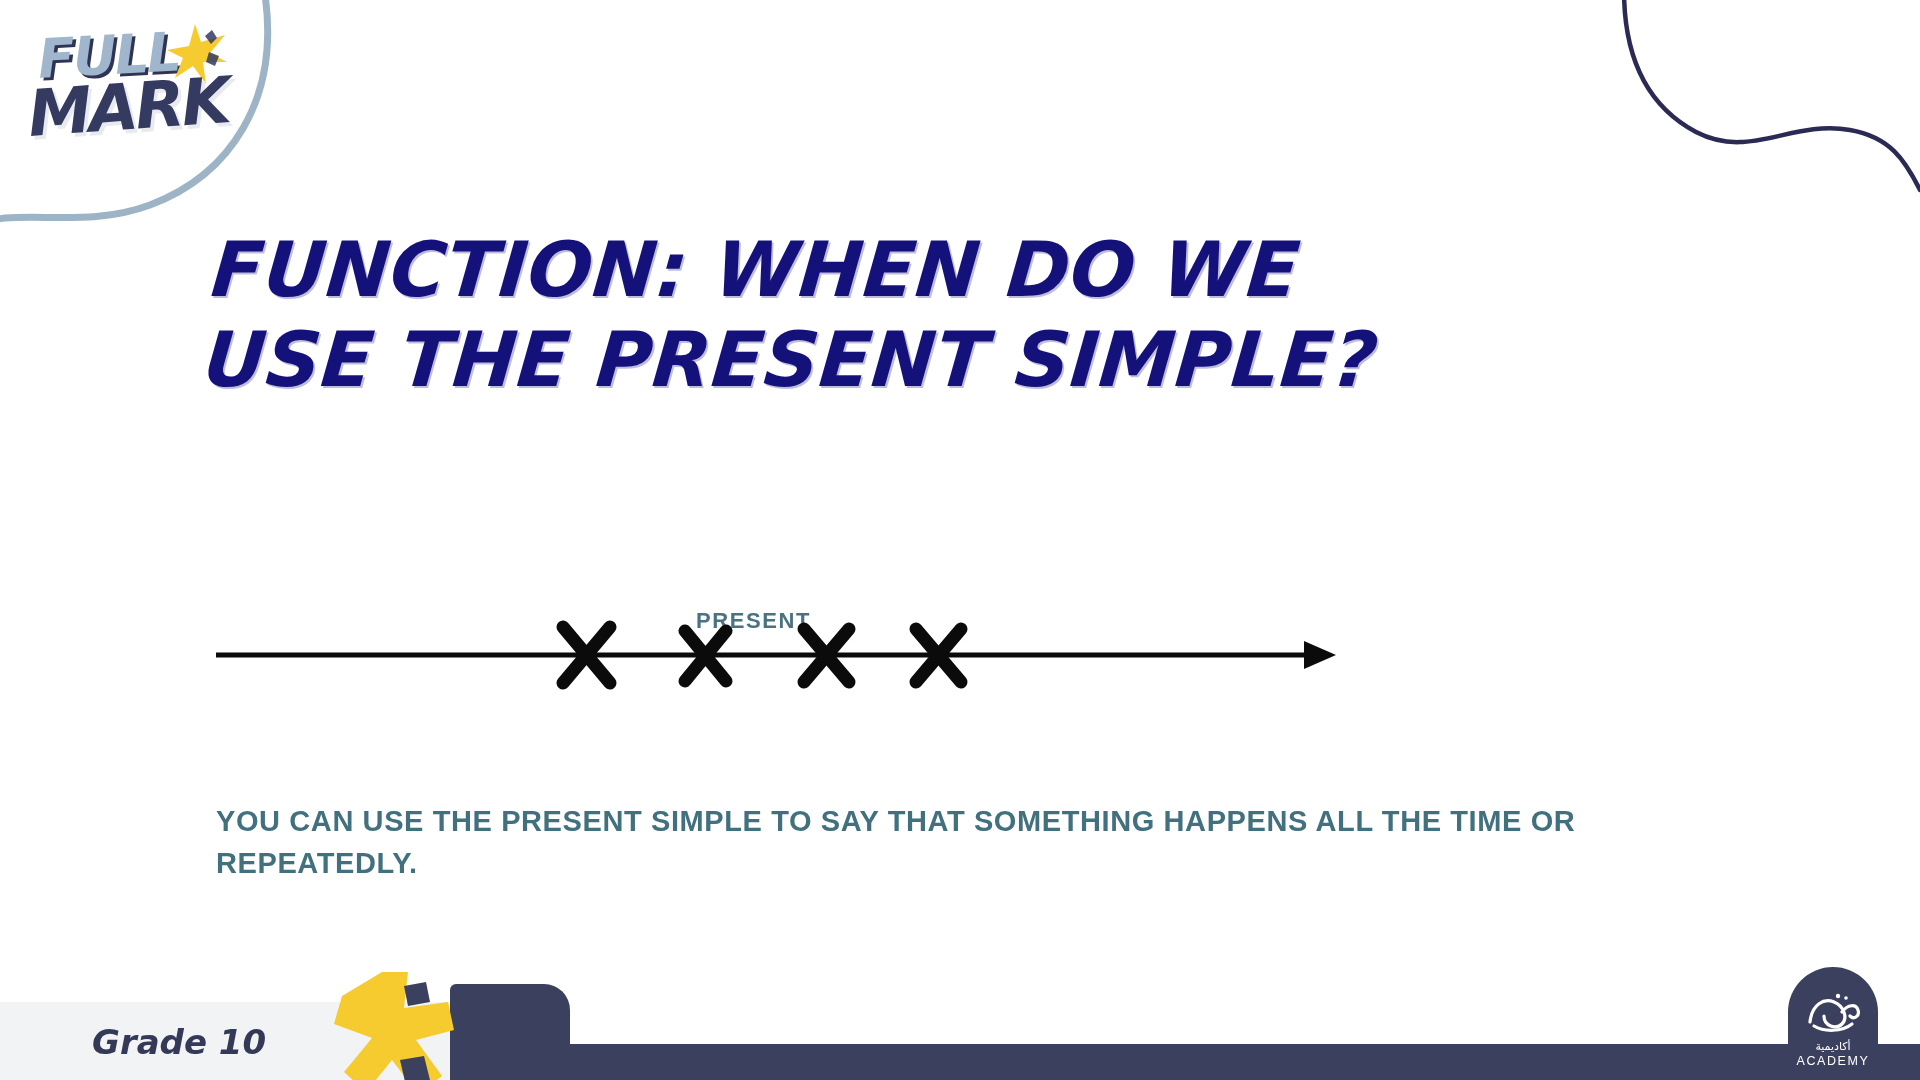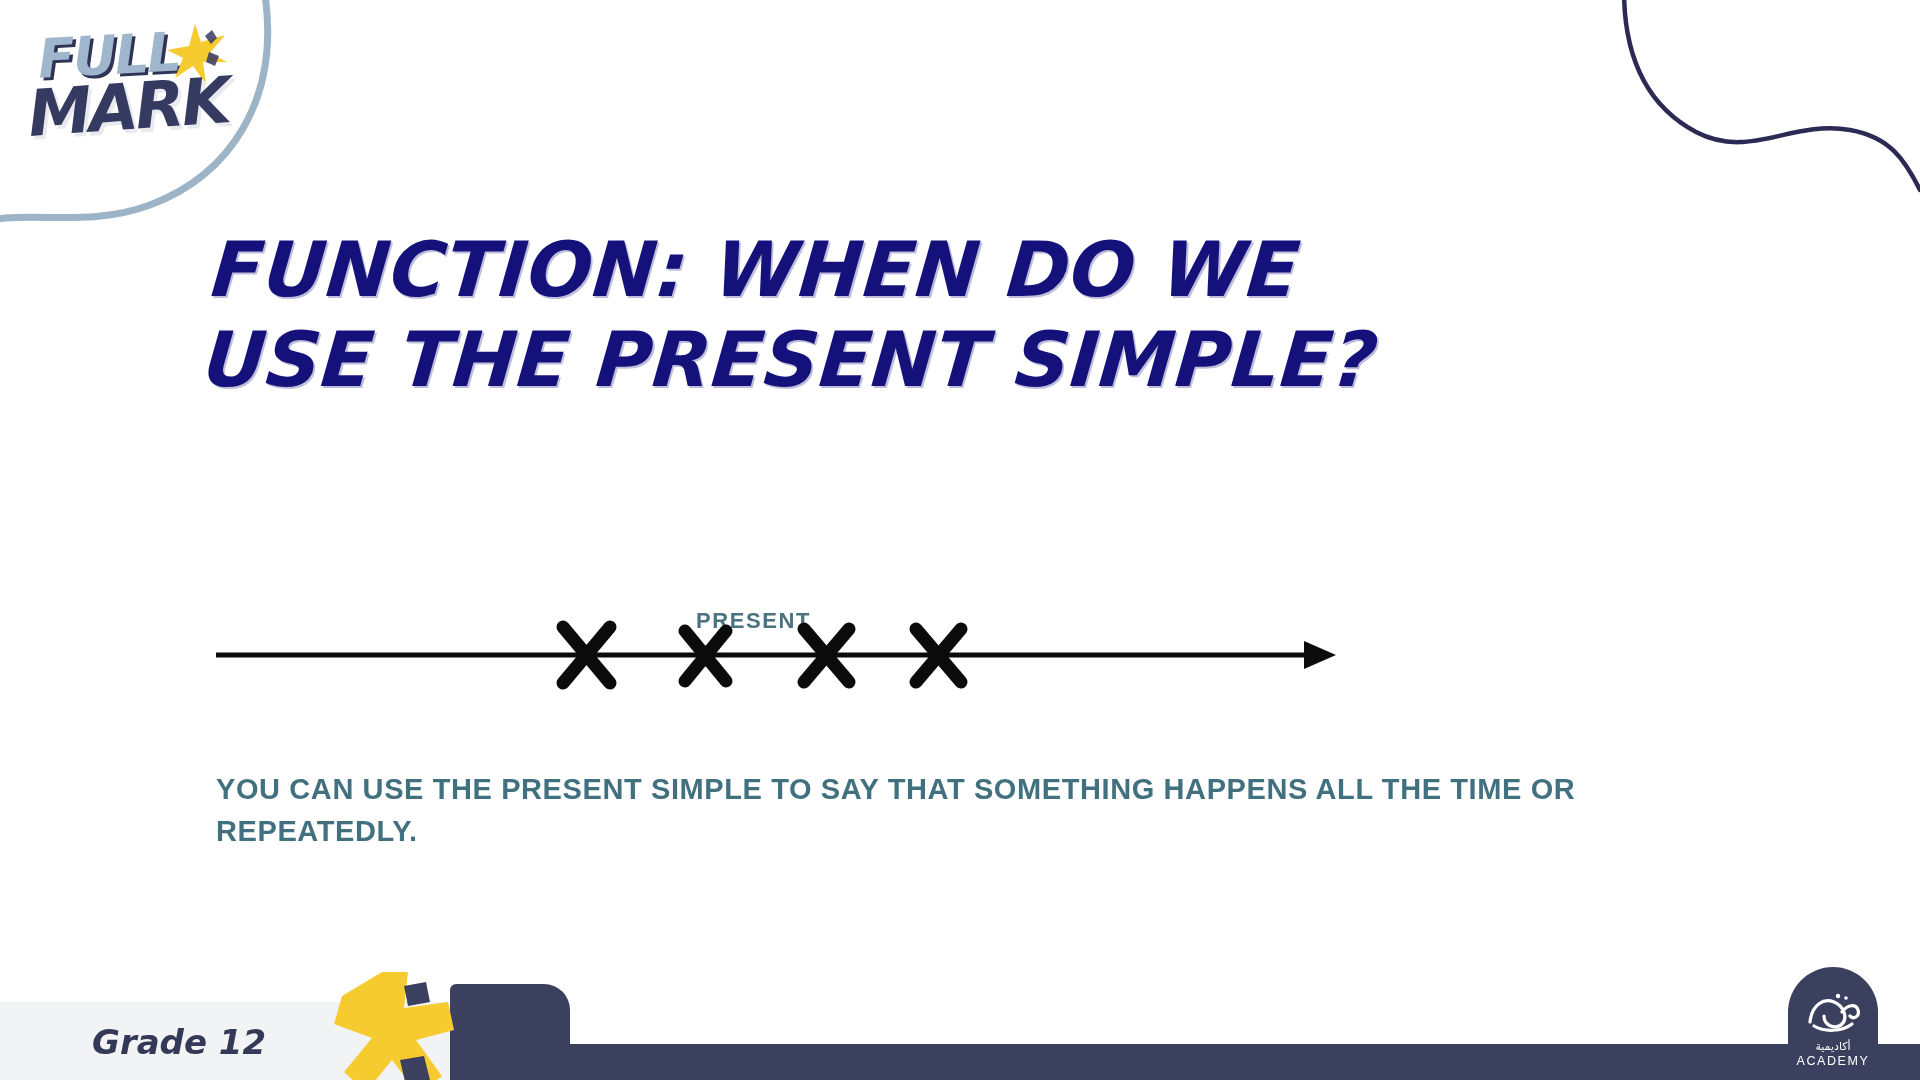--- a/index.html
+++ b/index.html
@@ -146,21 +146,21 @@
     left: 0;
     top: 32px;
     width: 1120px;
     height: 98px;
   }
 
   
   .explanation {
     position: absolute;
     left: 216px;
-    top: 768px;
+    top: 800px;
     width: 1430px;
     font-family: "Liberation Sans", sans-serif;
     font-weight: bold;
     font-size: 29px;
     line-height: 1.45;
     letter-spacing: 0.6px;
     color: #41707f;
     text-transform: uppercase;
   }
 
@@ -280,21 +280,21 @@
   <div class="footer-grey-bar"></div>
   <div class="footer-navy-bar"></div>
   <div class="footer-navy-riser"></div>
 
   <svg class="footer-star" viewBox="0 0 130 130">
     <path d="M52 4 L78 4 L74 40 L118 34 L124 62 L86 72 L112 108 L88 126 L62 92 L36 124 L14 104 L42 70 L4 56 L12 28 Z" fill="#f6cb2f"></path>
     <path d="M74 18 L96 14 L100 34 L78 38 Z" fill="#3c405f"></path>
     <path d="M70 92 L94 88 L100 112 L76 118 Z" fill="#3c405f"></path>
   </svg>
 
-  <div class="grade-label">Grade 12</div>
+  <div class="grade-label">Grade 10</div>
 
   <svg class="academy-logo" viewBox="0 0 106 112">
     <path d="M8 112 L8 52 A45 45 0 0 1 98 52 L98 112 Z" fill="#3c405f"></path>
     <g fill="none" stroke="#ffffff" stroke-width="3.2" stroke-linecap="round">
       <path d="M30 62 C 32 44, 44 38, 54 42 C 64 46, 68 58, 62 64 C 56 70, 44 66, 44 56"></path>
       <path d="M62 52 C 68 44, 76 44, 78 50 C 80 56, 74 60, 70 56"></path>
       <path d="M34 66 C 44 72, 62 72, 72 64"></path>
       <circle cx="58" cy="36" r="2.2" fill="#ffffff" stroke="none"></circle>
       <circle cx="66" cy="38" r="1.8" fill="#ffffff" stroke="none"></circle>
     </g>

